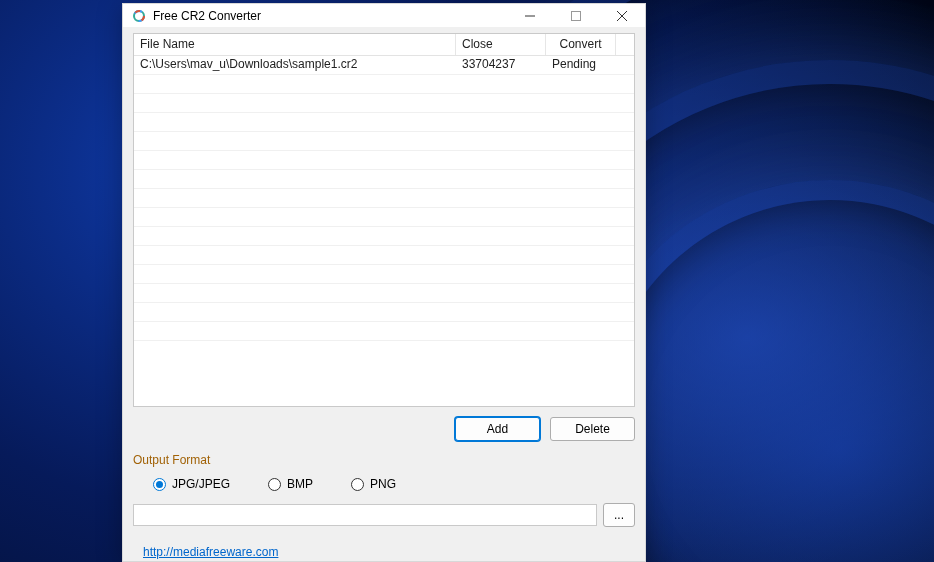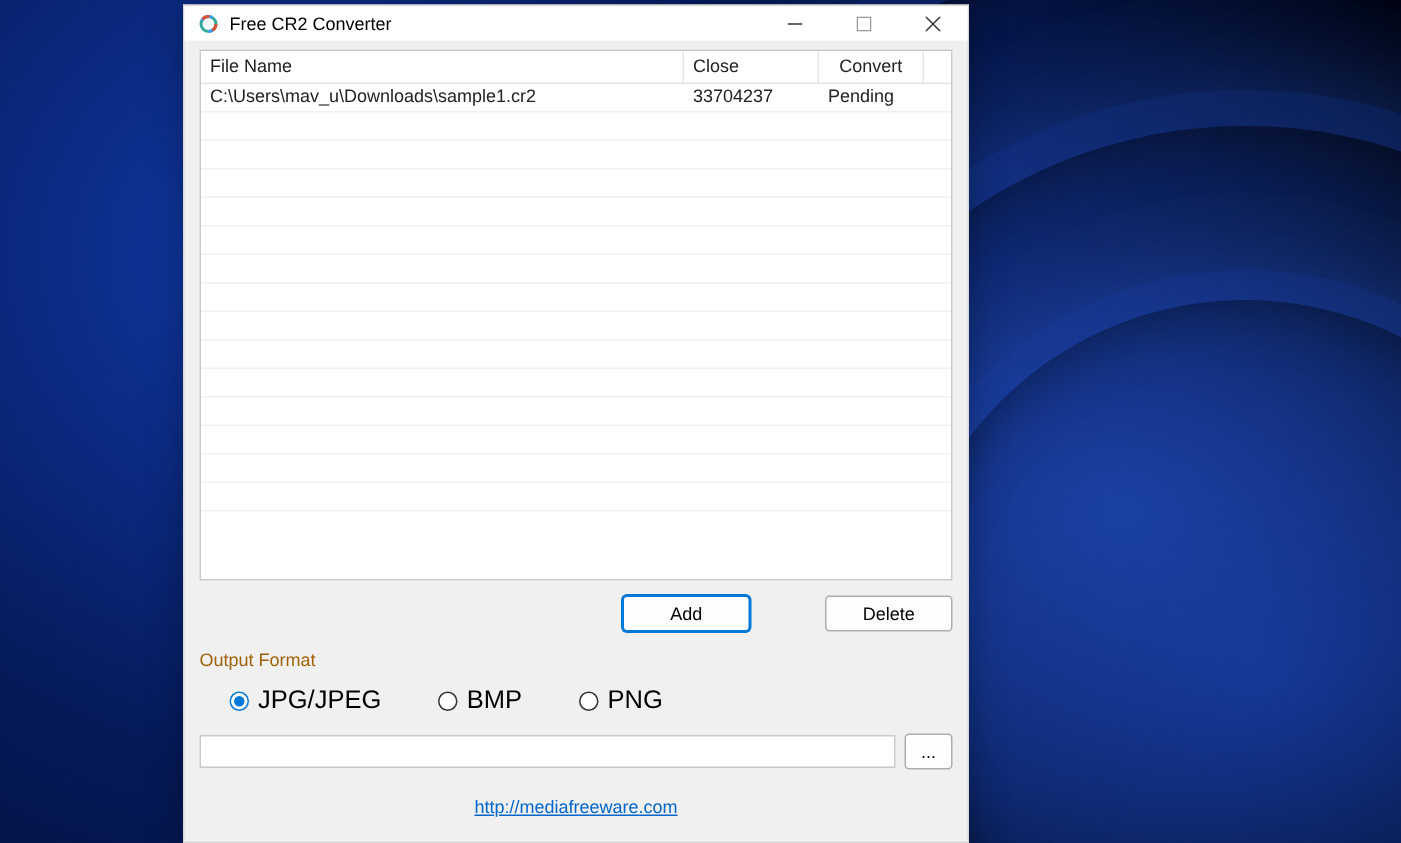--- a/index.html
+++ b/index.html
@@ -38,21 +38,21 @@
       display:flex;align-items:center;justify-content:center;
     }
     .titlebar-title { font-size: 12px; color: #000; }
     .titlebar-controls { margin-left: auto; display: flex; }
     .win-btn {
       width: 46px; height: 30px; display: flex; align-items: center; justify-content: center;
       cursor: default; background: transparent;
     }
     .win-btn svg { width: 10px; height: 10px; stroke: #333; stroke-width: 1; fill:none; }
     .content {
-      flex: 1; padding: 6px 10px 16px 10px; display: flex; flex-direction: column;
+      flex: 1; padding: 6px 10px 2px 10px; display: flex; flex-direction: column;
     }
     .grid {
       flex: 1; background: #fff; border: 1px solid #c9c9c9;
       display:flex; flex-direction:column;
       min-height: 0;
     }
     .grid-header {
       display:flex; height: 22px; border-bottom: 1px solid #e3e3e3;
       font-size:12px; color:#222; background:#fff;
     }
@@ -65,44 +65,44 @@
     .grid-row { display:flex; height: 19px; border-bottom:1px solid #f0f0f0; font-size:12px; color:#222;}
     .gc { padding: 1px 6px; overflow:hidden; white-space:nowrap; }
     .gc-file { flex:1; }
     .gc-size { width: 90px; }
     .gc-status { width: 70px; }
     .gc-pad { width: 18px; }
     .button-row { display:flex; justify-content:flex-end; gap:10px; margin-top:10px; }
     .btn {
       width: 85px; height: 24px; border:1px solid #adadad; border-radius:3px;
       background:#fdfdfd; font-size:12px; cursor:default;
-      display:flex;align-items:center;justify-content:center;margin-left:40px;
+      display:flex;align-items:center;justify-content:center;
     }
     .btn.focus { border-color:#0078d7; box-shadow: 0 0 0 1px #0078d7; }
     .section-label { font-size:12px; color:#a16207; margin-top:12px; }
     .radio-row { display:flex; gap:38px; padding:10px 4px 8px 20px; }
-    .radio-item { display:flex; align-items:center; gap:6px; font-size:17px; }
+    .radio-item { display:flex; align-items:center; gap:6px; font-size:12px; }
     .radio-outer {
       width:13px;height:13px;border:1px solid #333;border-radius:50%;
       display:flex;align-items:center;justify-content:center; background:#fff;
     }
     .radio-outer.checked { border-color:#0078d7; }
     .radio-inner { width:7px;height:7px;border-radius:50%;background:#0078d7; }
     .folder-row { display:flex; gap:6px; margin-top:4px; align-items:center;}
     .folder-input {
       flex:1; height:22px; border:1px solid #c9c9c9; background:#fff;
       padding:2px 4px; font-size:12px;
     }
     .browse-btn {
       width:32px;height:24px;border:1px solid #adadad;border-radius:3px;
       background:#fdfdfd;font-size:12px;display:flex;align-items:center;justify-content:center;
       cursor:default;
     }
     .bottom-row {
-      display:flex; align-items:center; padding: 18px 10px 0 10px; flex-direction: column;
+      display:flex; align-items:center; padding: 18px 10px 0 10px;
     }
     .link { color:#0066cc; text-decoration:underline; font-size:12px; }
     .bottom-buttons { margin-left:auto; display:flex; gap:10px; }
   </style>
 </head>
 <body>
 
 <div class="desktop-bg">
   <div class="swirl" style="width:900px;height:900px;left:380px;top:-80px;"></div>
   <div class="swirl" style="width:700px;height:700px;left:480px;top:60px;border-width:24px;"></div>

